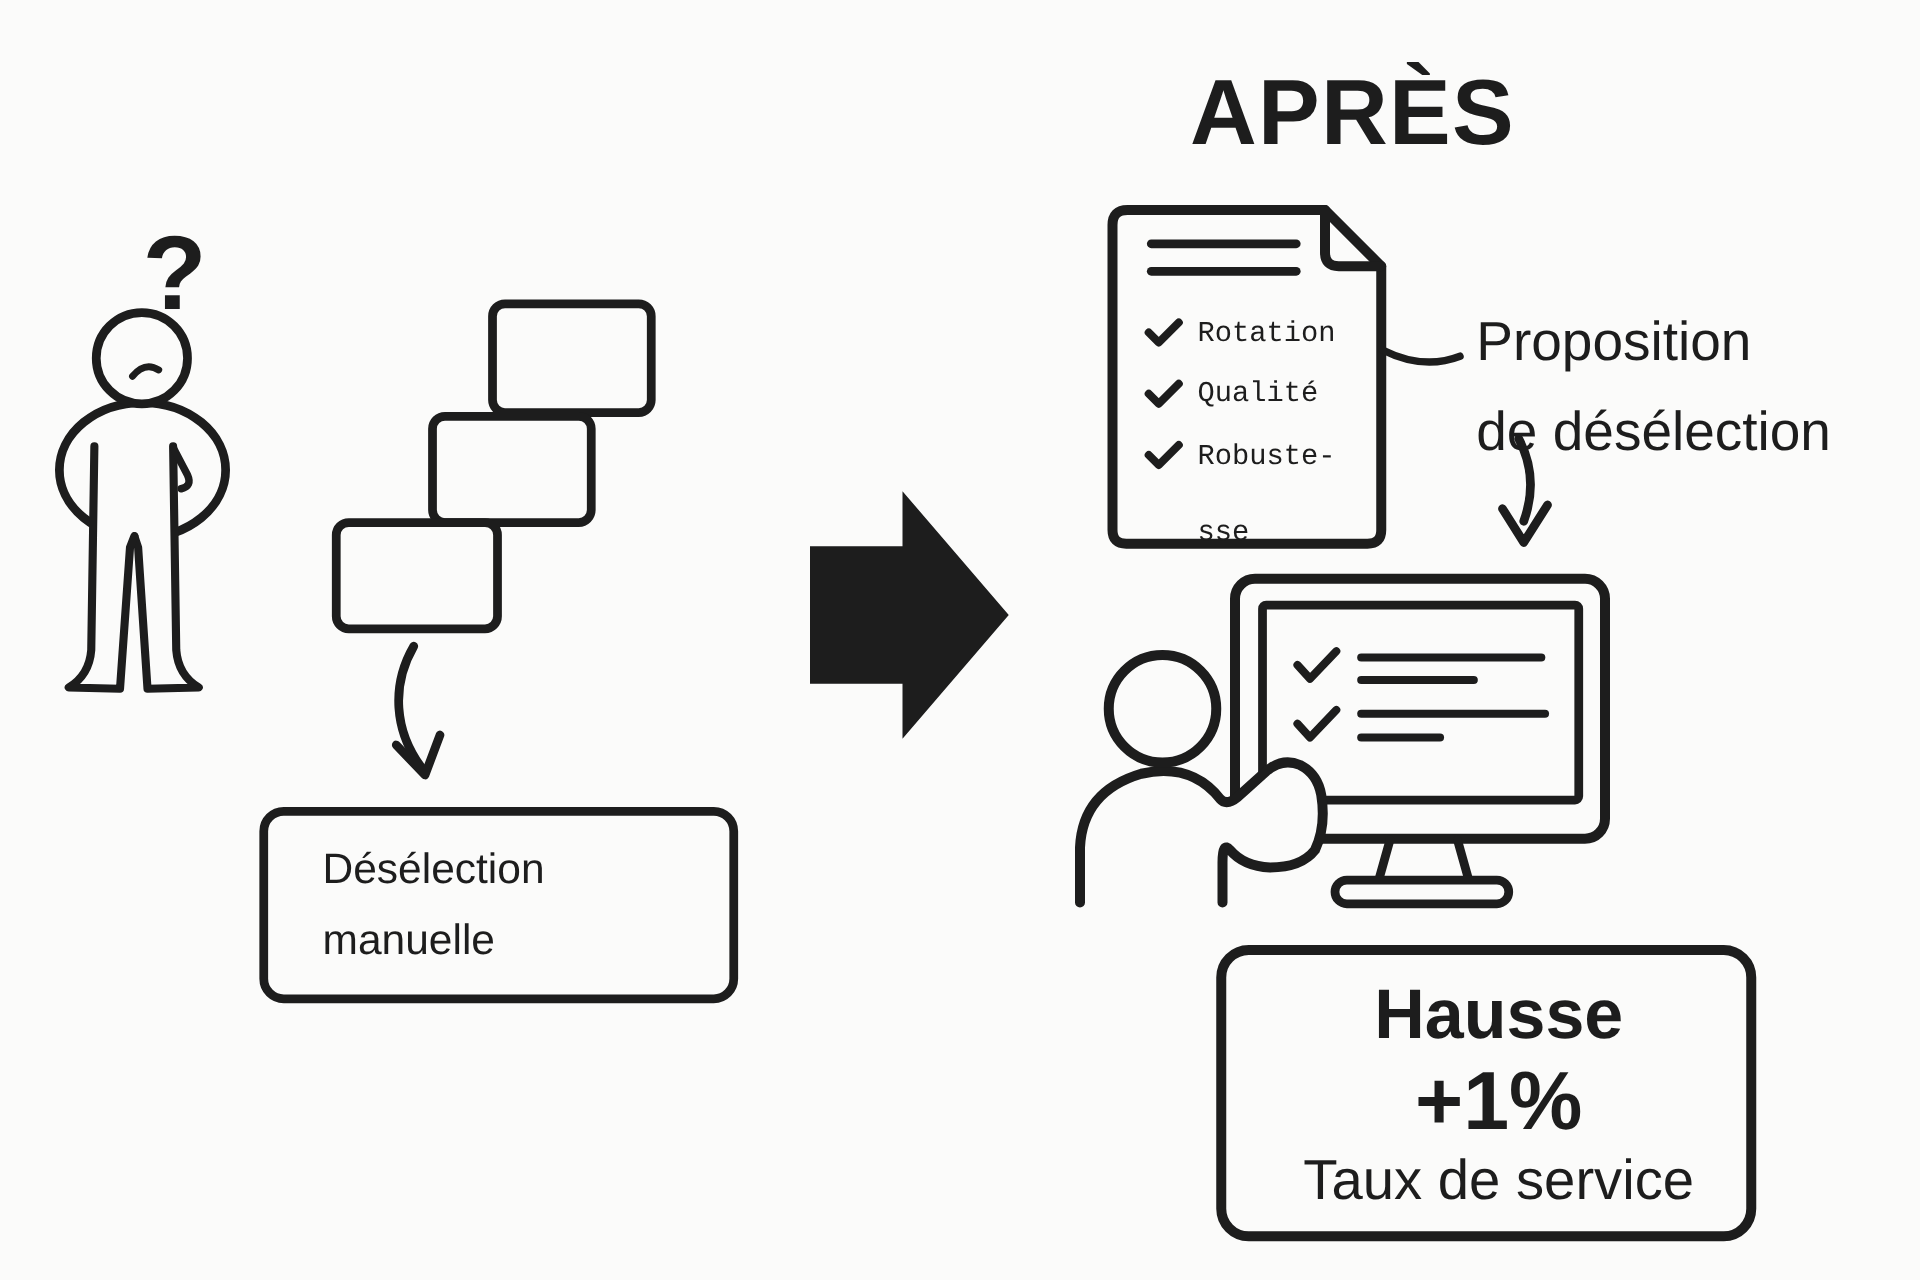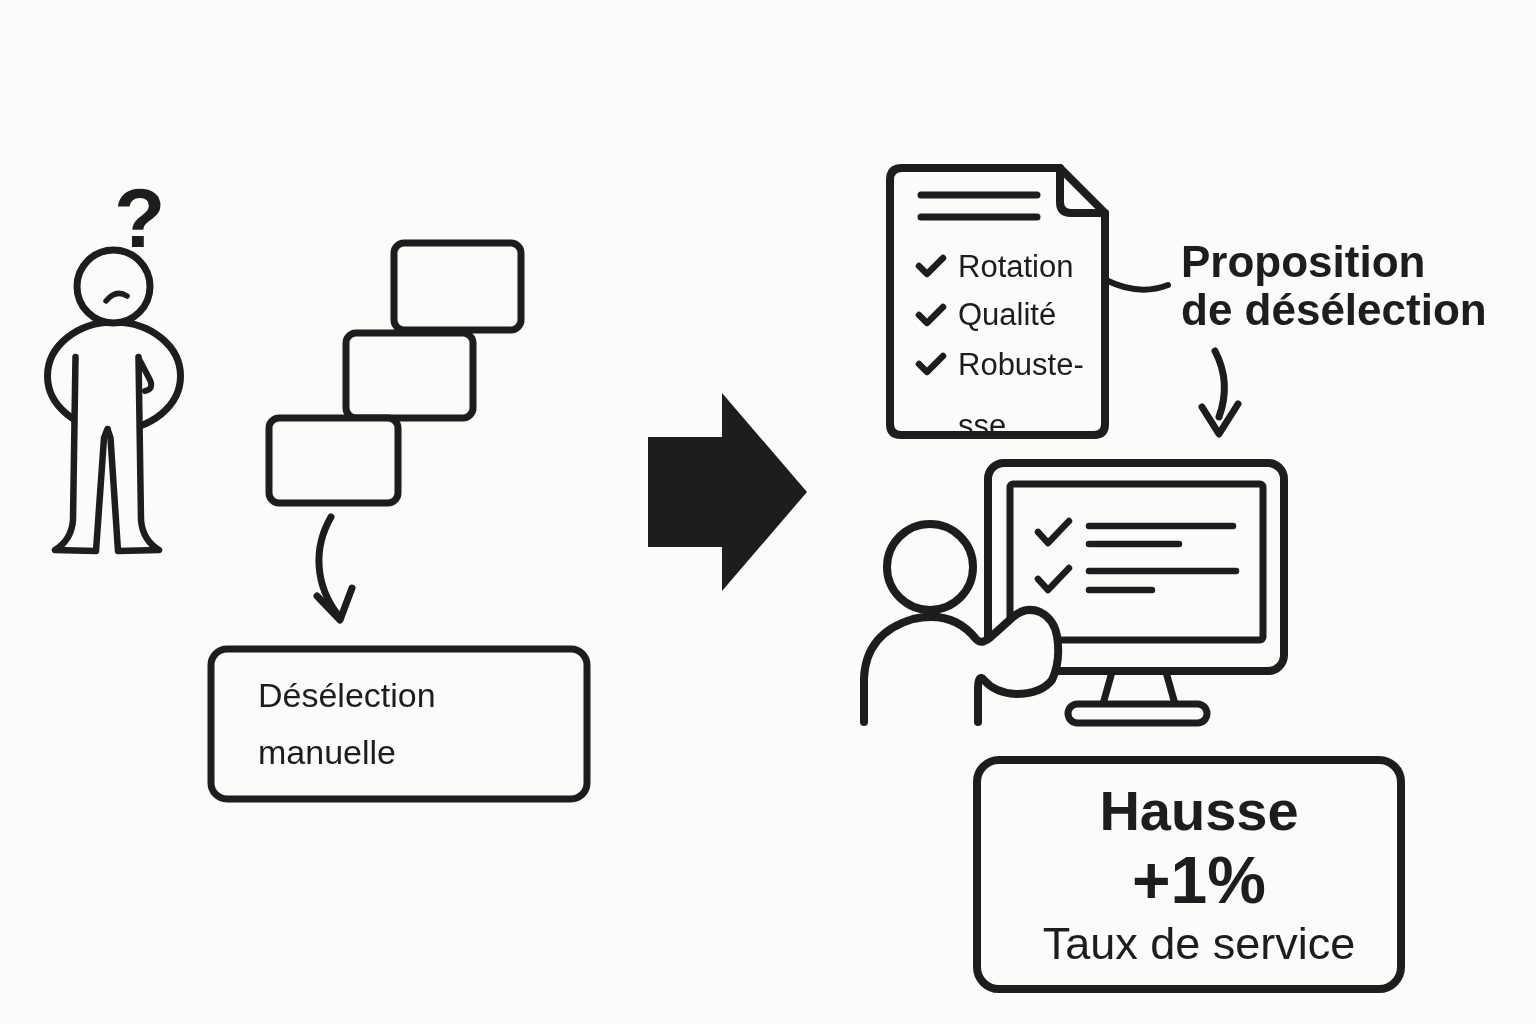--- a/index.html
+++ b/index.html
@@ -16,26 +16,26 @@
     line-height:74px; white-space:nowrap;
   }
   .qmark { font-size:84px; font-weight:700; line-height:84px; }
   .manual-box-text {
     left:211px; top:649px; width:376px; height:150px;
     display:flex; align-items:center; box-sizing:border-box; padding-left:47px;
     font-size:34px; line-height:57px; white-space:pre-line;
   }
   .doc-row {
     left:912px; height:42px; display:flex; align-items:center;
-    font-size:31px; line-height:42px; white-space:nowrap;
+    font-size:23px; line-height:42px; white-space:nowrap;font-family:Liberation Mono, monospace;
   }
   .doc-row .check-space { display:inline-block; width:46px; }
   .proposition {
     left:1181px; top:238px;
-    font-size:44px; line-height:48px; white-space:pre-line;font-weight:bold;
+    font-size:44px; line-height:72px; white-space:pre-line;
   }
   .caption { left:47px; top:877px; font-size:46px; line-height:50px; white-space:nowrap; }
   .result-text {
     left:987px; top:760px; width:424px; height:229px;
     display:flex; flex-direction:column; align-items:center; justify-content:center;
     text-align:center;
   }
   .result-headline { font-size:56px; font-weight:700; line-height:64px; }
   .result-value    { font-size:66px; font-weight:700; line-height:74px; }
   .result-metric   { font-size:45px; font-weight:400; line-height:54px; }
@@ -106,20 +106,21 @@
       <g>
         <path fill="#fbfbfa" stroke-width="8" d="M 864 722 L 864 678 Q 866 633 913 619 Q 953 610 976 639 Q 982 646 993 635 L 1013 617 Q 1026 606 1040 612 Q 1054 619 1057 636 Q 1061 661 1052 680 Q 1041 694 1016 694 Q 995 693 984 680 Q 978 673 978 690 L 978 722"></path>
         <circle cx="930" cy="567" r="43" fill="#fbfbfa" stroke-width="8"></circle>
       </g>
 
       <rect x="977" y="760" width="424" height="229" rx="22" stroke-width="8" fill="#fbfbfa"></rect>
     </g>
   </svg>
 
 
+  <div class="abs title" style="left:952px; top:53px;">APRÈS</div>
 
   <div class="abs qmark" style="left:114px; top:176px;">?</div>
 
   <div class="abs manual-box-text">Désélection
 manuelle</div>
 
 
   <div class="abs doc-row" style="top:246px;">
     <span class="check-space"></span>
     <span>Rotation</span>

